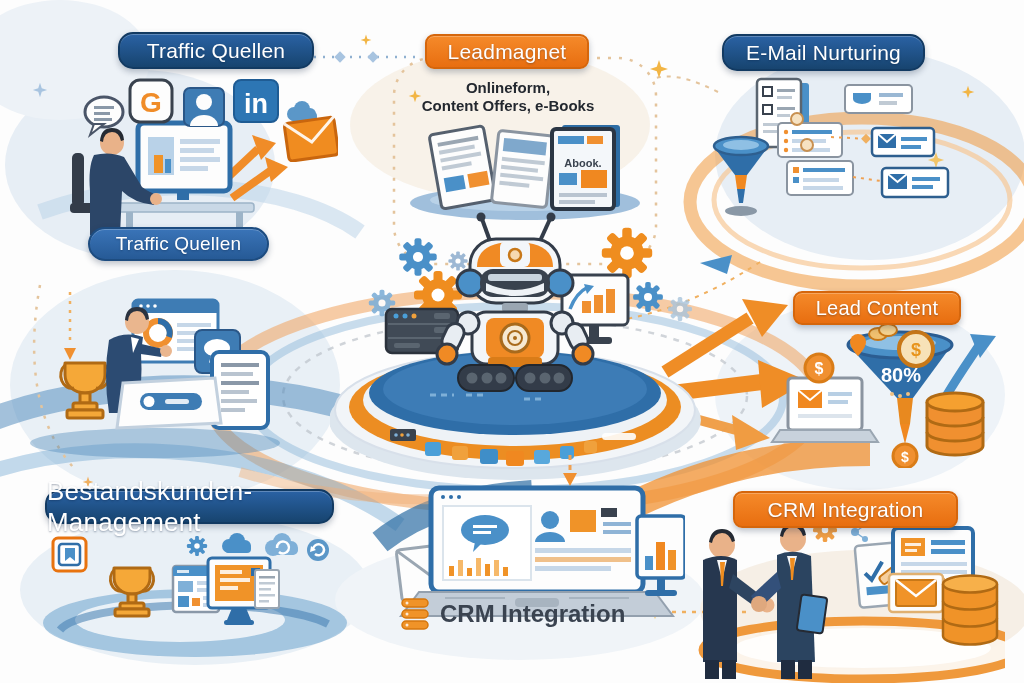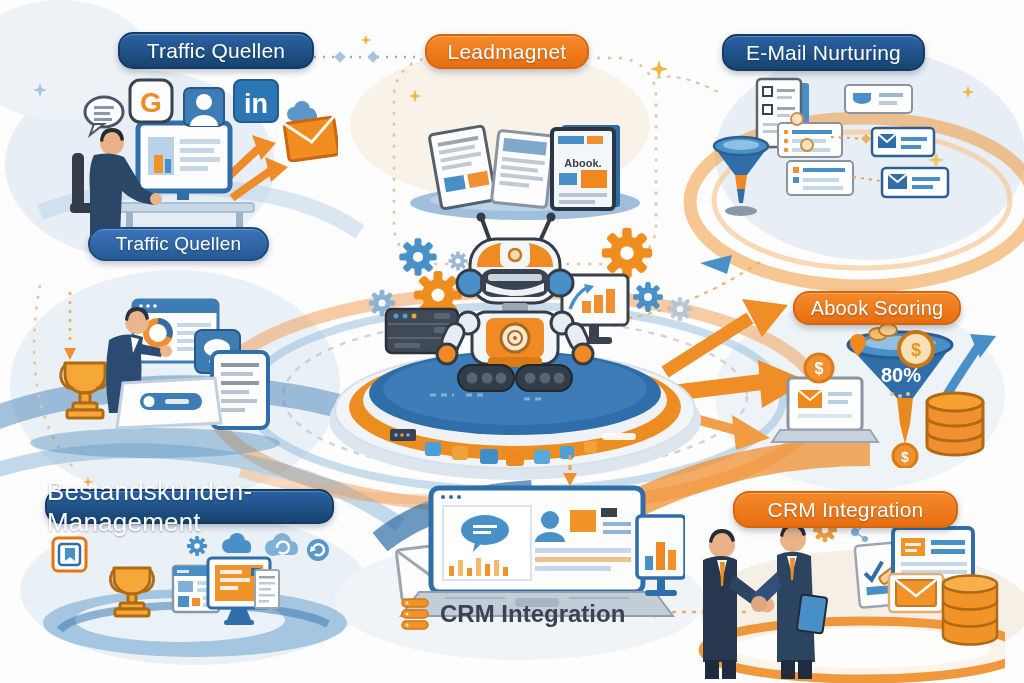--- a/index.html
+++ b/index.html
@@ -4,21 +4,21 @@
 <style>
   *{margin:0;padding:0;box-sizing:border-box}
   body{font-family:"Liberation Sans",sans-serif;background:#ffffff}
   .canvas{position:relative;width:1024px;height:683px;overflow:hidden;background:#fdfdfd;margin:0 auto}
   .abs{position:absolute}
   .pill{position:absolute;display:flex;align-items:center;justify-content:center;color:#fff;font-weight:400;
         letter-spacing:.2px;text-shadow:0 1px 2px rgba(10,30,60,.35);z-index:6;
         box-shadow:0 3px 6px rgba(20,40,70,.28), inset 0 1px 0 rgba(255,255,255,.25)}
   .pill.navy{background:linear-gradient(180deg,#2a62a4,#17446f);border:2px solid #123a62;border-radius:15px}
   .pill.navy2{background:linear-gradient(180deg,#3a74b8,#265a96);border:2px solid #1d4c80;border-radius:17px}
-  .pill.orange{background:linear-gradient(180deg,#f58a2a,#e86e10);border:2px solid #d5660c;border-radius:16px}
+  .pill.orange{background:linear-gradient(180deg,#f58a2a,#e86e10);border:2px solid #d5660c;border-radius:9px}
   .subtext{position:absolute;text-align:center;color:#23282f;font-weight:700;z-index:6;line-height:1.22}
   .subtext span{display:block}
   .caption{position:absolute;display:flex;align-items:center;gap:10px;color:#3a4350;font-weight:700;z-index:6}
   svg{display:block}
   .vig{position:absolute;z-index:3}
 </style>
 </head>
 <body>
 
 <div class="canvas">
@@ -664,24 +664,28 @@
       <ellipse cx="305" cy="72" rx="27" ry="8.5" fill="#f7b04a"></ellipse>
     </g>
   </svg>
 
   <div class="pill navy" style="left:118px;top:32px;width:196px;height:37px;font-size:21px">Traffic Quellen</div>
 
   <div class="pill orange" style="left:425px;top:34px;width:164px;height:35px;font-size:21px">Leadmagnet</div>
 
   <div class="pill navy" style="left:722px;top:34px;width:203px;height:37px;font-size:21px">E-Mail Nurturing</div>
 
+  <div class="subtext" style="left:393px;top:79px;width:230px;font-size:15px">
+    <span>Onlineform,</span>
+    <span>Content Offers, e-Books</span>
+  </div>
 
   <div class="pill navy2" style="left:88px;top:227px;width:181px;height:34px;font-size:19px">Traffic Quellen</div>
 
-  <div class="pill orange" style="left:793px;top:291px;width:168px;height:34px;font-size:20px">Abook Scoring</div>
+  <div class="pill orange" style="left:793px;top:291px;width:168px;height:34px;font-size:20px">Lead Content</div>
 
   <div class="pill navy" style="left:45px;top:489px;width:289px;height:35px;font-size:26px">Bestandskunden-Management</div>
 
   <div class="pill orange" style="left:733px;top:491px;width:225px;height:37px;font-size:21px">CRM Integration</div>
 
   <div class="caption" style="left:400px;top:598px;font-size:24px">
     <svg width="30" height="32" viewBox="0 0 30 32">
       <rect x="2" y="1" width="26" height="8" rx="4" fill="#f09328" stroke="#d5770e" stroke-width="1.5"></rect>
       <rect x="2" y="12" width="26" height="8" rx="4" fill="#f09328" stroke="#d5770e" stroke-width="1.5"></rect>
       <rect x="2" y="23" width="26" height="8" rx="4" fill="#f09328" stroke="#d5770e" stroke-width="1.5"></rect>

